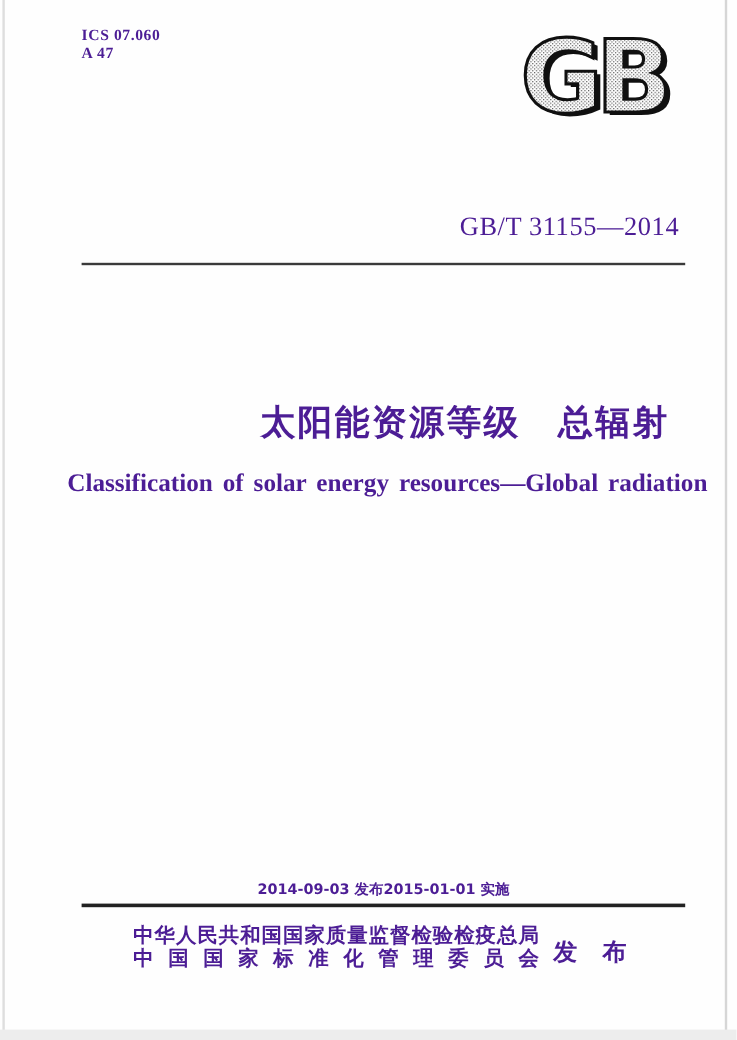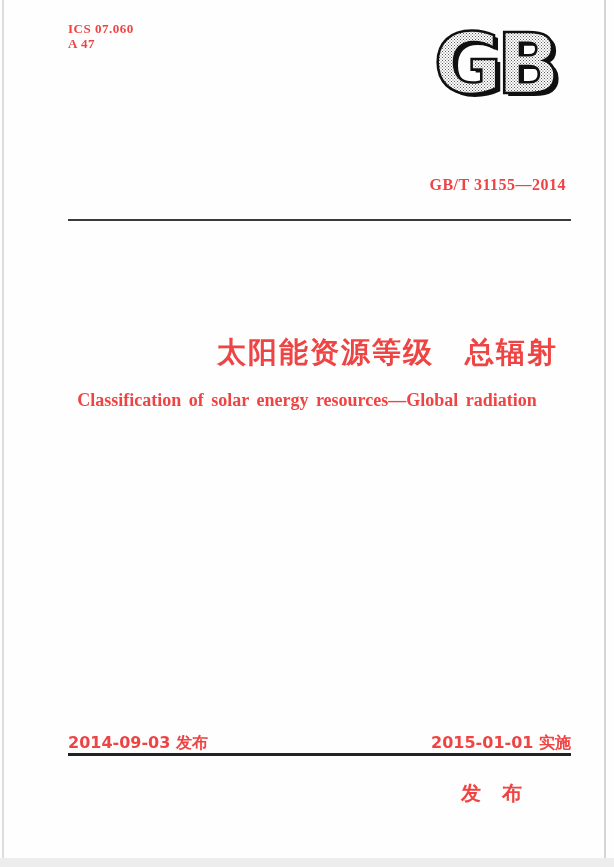--- a/index.html
+++ b/index.html
@@ -1,57 +1,57 @@
 <!DOCTYPE html>
 <html><head>
 <meta charset="utf-8">
 <style>
   html,body{margin:0;padding:0;background:#ffffff;}
   .page{
     position:relative;width:614px;height:867px;background:#fefefe;overflow:hidden;
-    font-family:"Liberation Serif","DejaVu Serif",serif;color:#ef4444;
+    font-family:"Liberation Serif","DejaVu Serif",serif;color:#4c1d95;
   }
   
   .edge-left{position:absolute;left:2px;top:0;width:2px;height:867px;background:#dedede;}
   .edge-right{position:absolute;left:604px;top:0;width:2px;height:867px;background:#d6d6d6;}
   .edge-bottom{position:absolute;left:0;top:858px;width:614px;height:9px;background:#ededed;}
 
   .ics{position:absolute;left:68px;top:21px;font-size:13px;font-weight:bold;line-height:15px;letter-spacing:0.5px;}
 
   .gb-logo{position:absolute;left:406px;top:24px;width:176px;height:80px;}
   .gb-logo text{font-family:"DejaVu Sans","Liberation Sans",sans-serif;font-weight:bold;font-size:84px;letter-spacing:-6px;text-anchor:middle;}
   .gb-shadow{fill:#101010;}
   .gb-face{fill:url(#gb-dots);stroke:#101010;stroke-width:2.6px;}
 
   .header-title{
     position:absolute;left:66px;top:109px;width:540px;white-space:nowrap;
     font-size:37px;font-weight:bold;letter-spacing:9px;
   }
   .std-number{
-    position:absolute;right:48px;top:176px;font-size:16px;font-weight:bold;letter-spacing:0.5px;
+    position:absolute;right:48px;top:176px;font-size:22px;font-weight:normal;letter-spacing:0.5px;
   }
   .rule{position:absolute;left:68px;width:503px;background:#3a3a3a;}
   .rule-top{top:219px;height:2px;}
   .rule-bottom{top:753px;height:3px;background:#222222;}
 
   .title-cn{
     position:absolute;left:56px;top:333px;width:502px;text-align:right;
     font-family:"DejaVu Sans","Liberation Sans",sans-serif;
     font-size:29px;font-weight:bold;letter-spacing:2px;white-space:nowrap;
   }
   .title-en{
     position:absolute;left:56px;top:390px;width:502px;text-align:center;
-    font-size:18px;font-weight:bold;word-spacing:3px;white-space:nowrap;
+    font-size:21px;font-weight:bold;word-spacing:3px;white-space:nowrap;
   }
 
   .dates{
     position:absolute;left:68px;top:733px;width:503px;
-    display:flex;justify-content:space-between;
+    display:flex;justify-content:center;
     font-family:"DejaVu Sans","Liberation Sans",sans-serif;
-    font-size:16px;font-weight:bold;
+    font-size:12px;font-weight:bold;
   }
 
   .publisher{position:absolute;left:111px;top:770px;width:338px;}
   .publisher div{
     font-size:17px;font-weight:bold;line-height:19px;white-space:nowrap;
     text-align:justify;text-align-last:justify;
   }
   .release{
     position:absolute;left:461px;top:780px;
     font-size:20px;font-weight:bold;letter-spacing:8px;white-space:nowrap;
@@ -91,16 +91,20 @@
   <div class="title-cn">太阳能资源等级　总辐射</div>
   <div class="title-en">Classification of solar energy resources—Global radiation</div>
 
   <div class="dates">
     <span>2014-09-03 发布</span>
     <span>2015-01-01 实施</span>
   </div>
 
   <div class="rule rule-bottom"></div>
 
+  <div class="publisher">
+    <div>中华人民共和国国家质量监督检验检疫总局</div>
+    <div>中国国家标准化管理委员会</div>
+  </div>
 
   <div class="release">发 布</div>
 
 </div>
 
 </body></html>

